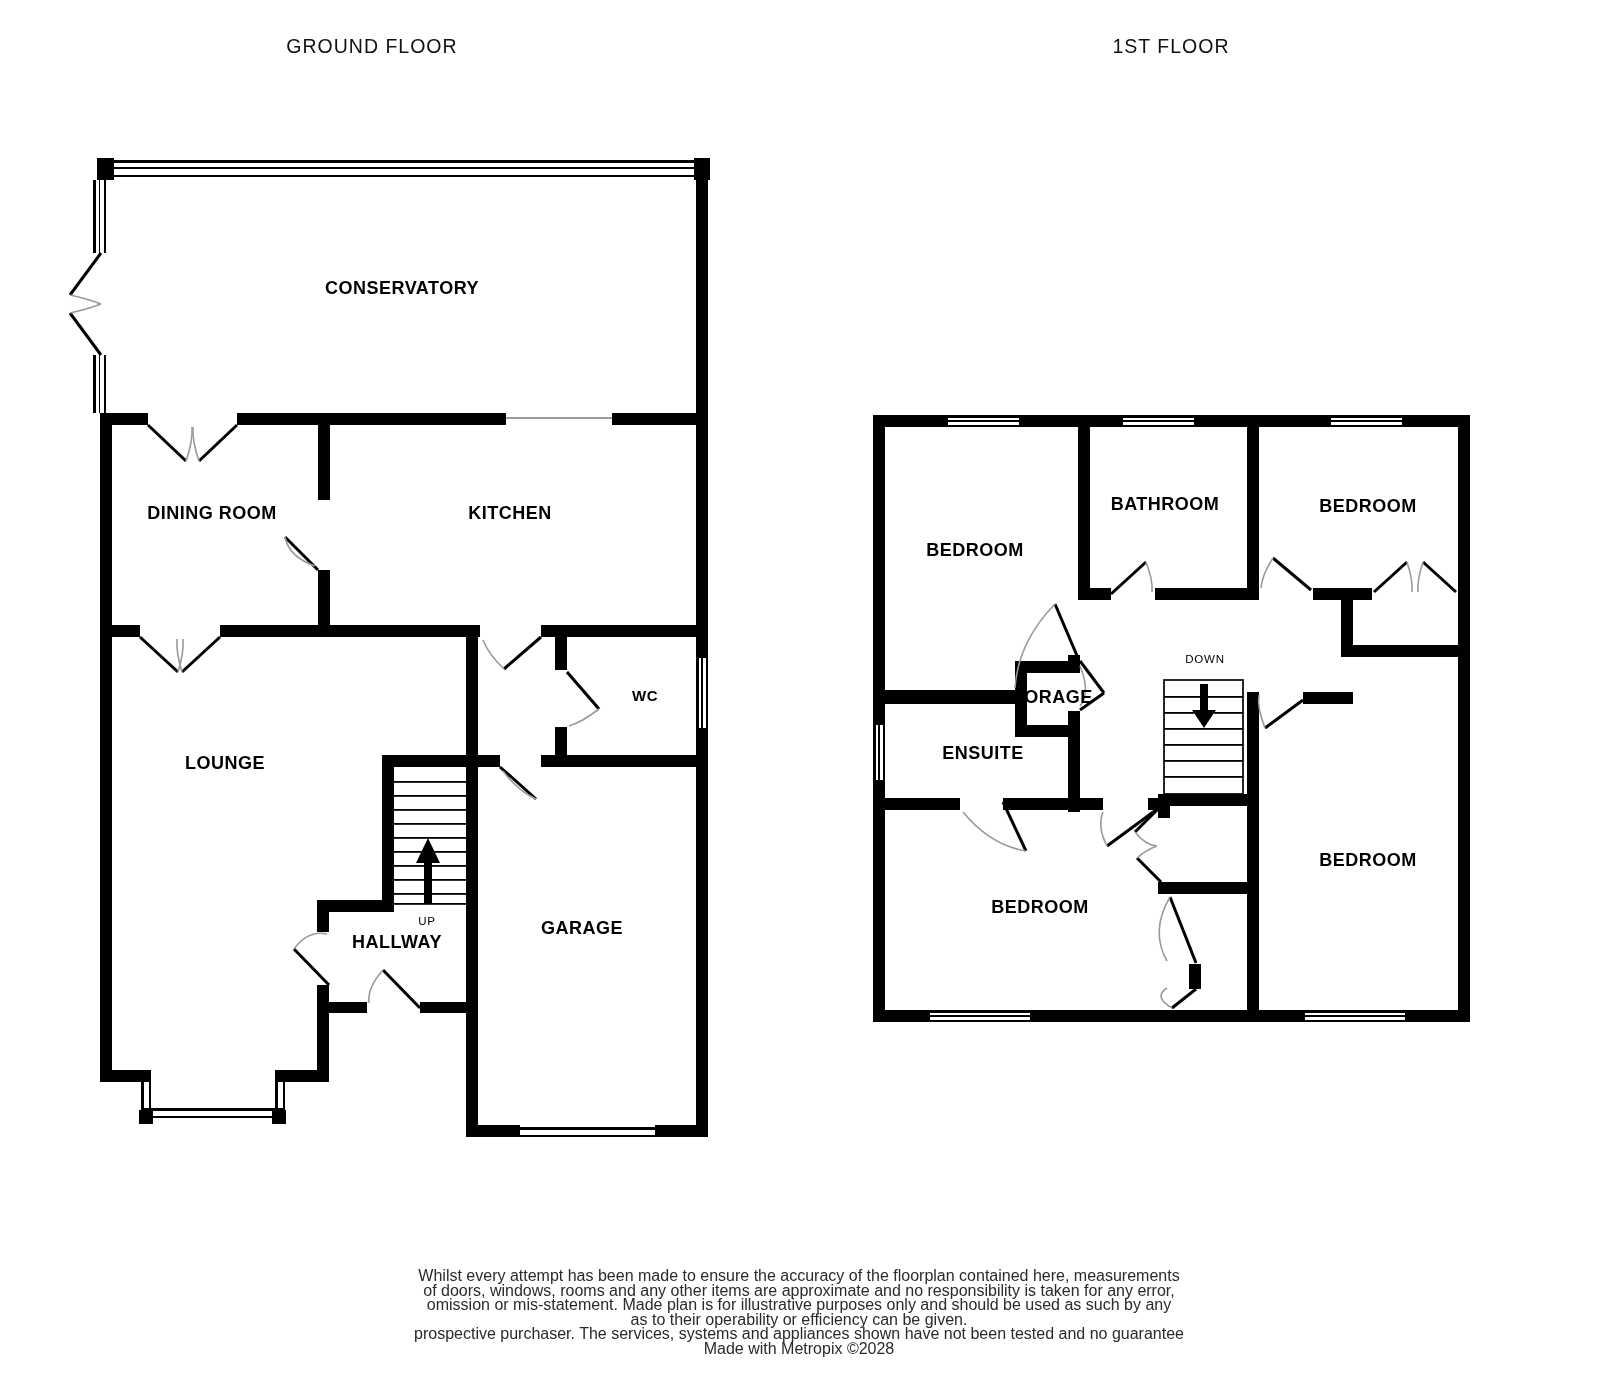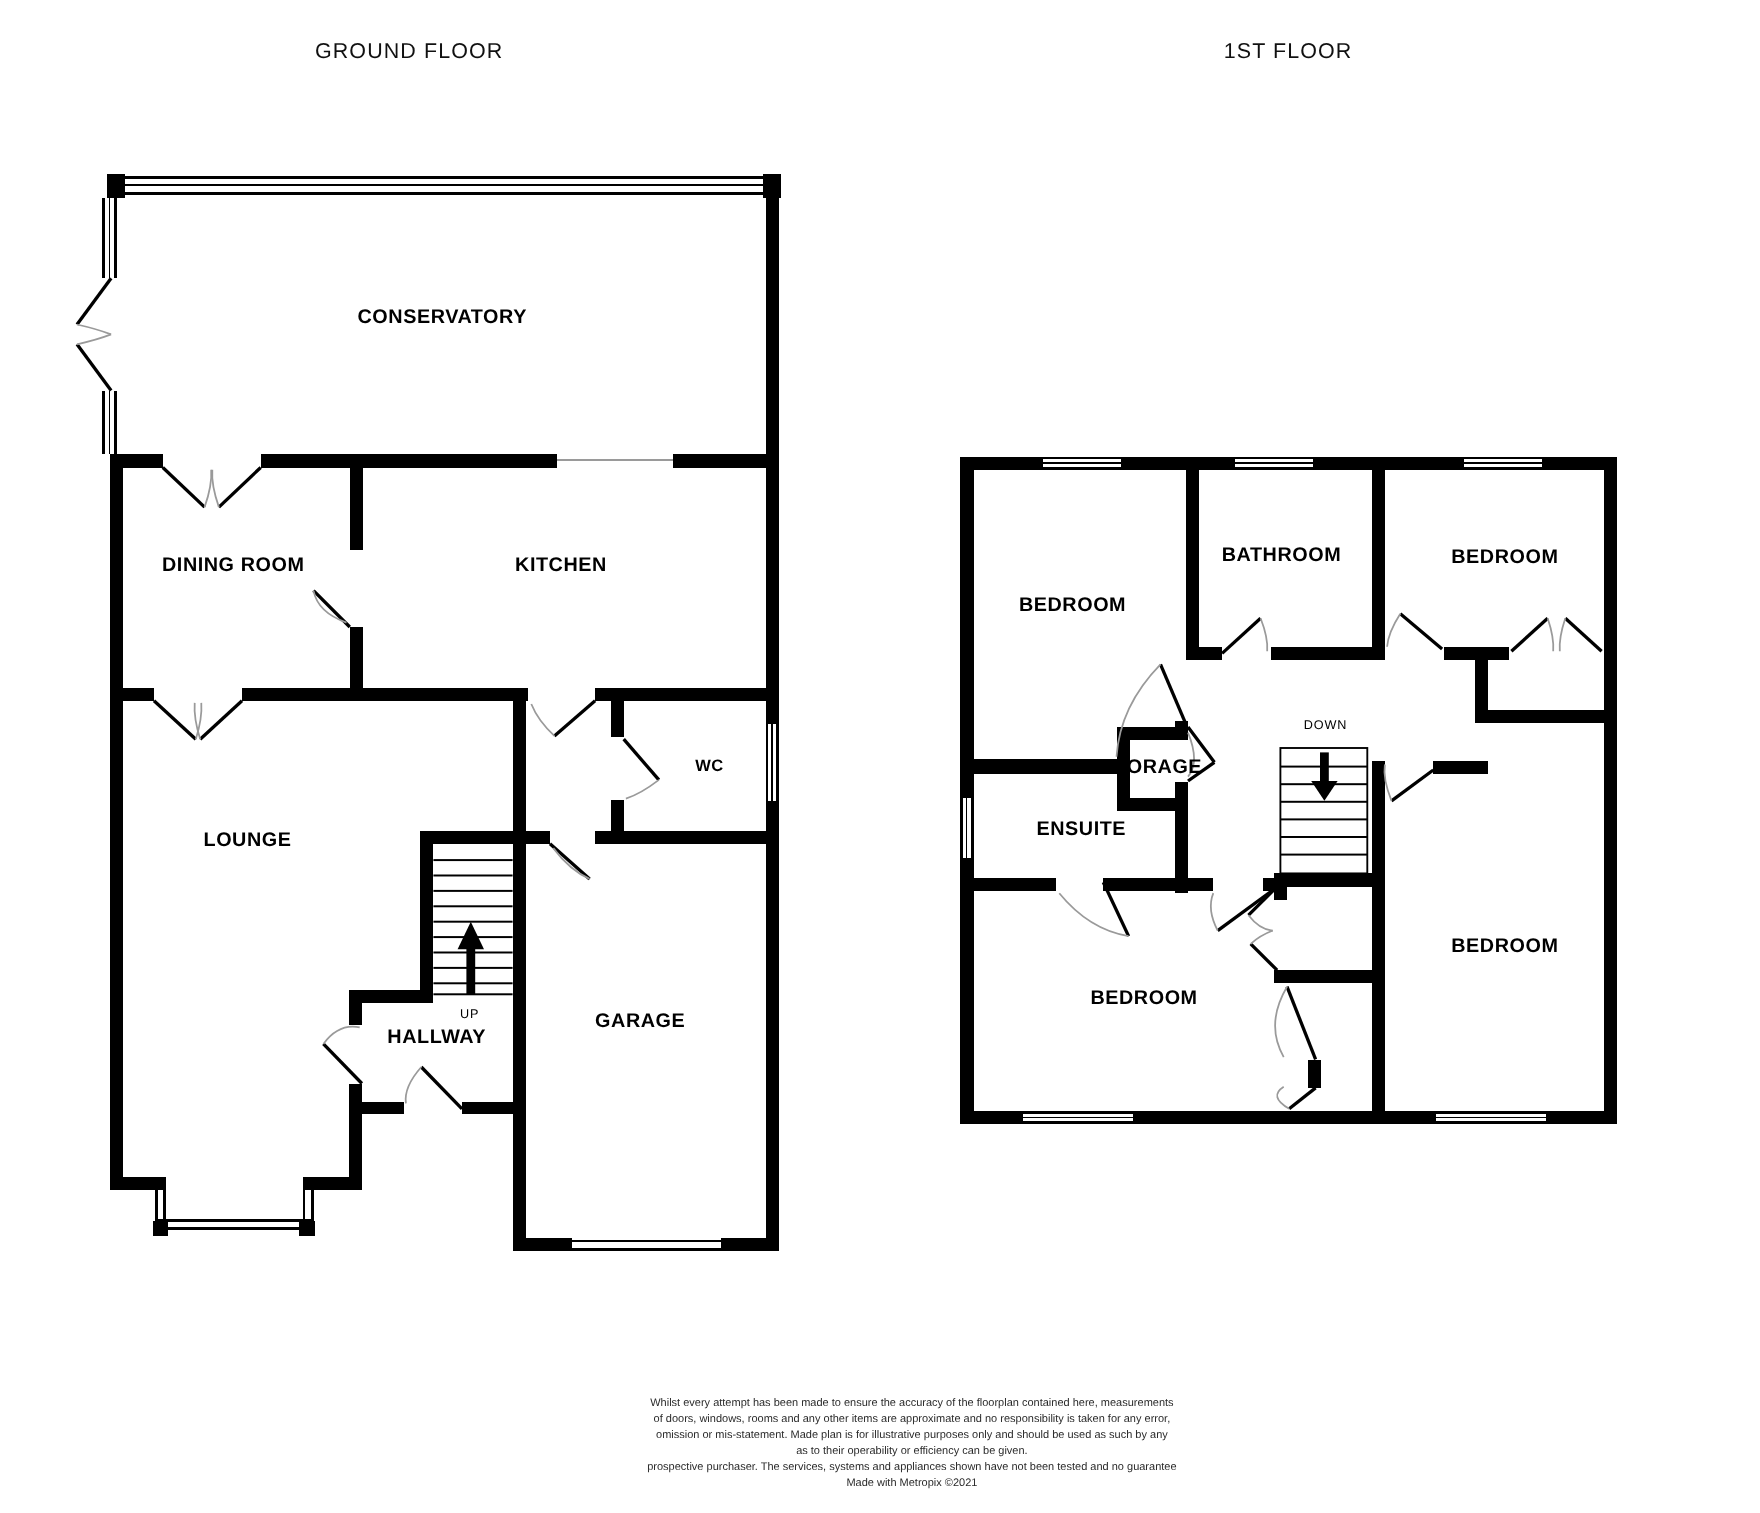--- a/index.html
+++ b/index.html
@@ -10,22 +10,22 @@
   svg .thinline{fill:#9a9a9a;}
   svg .leaf{stroke:#000000;stroke-width:3;fill:none;}
   svg .arc{stroke:#9a9a9a;stroke-width:1.6;fill:none;}
   svg .tread{fill:#000000;}
   svg .stairbox{fill:#ffffff;stroke:#000000;stroke-width:1.7;}
   svg text{fill:#000000;}
   .floor-title{font-size:19.5px;font-weight:400;letter-spacing:1px;fill:#111111;}
   .room-label{font-size:18px;font-weight:700;letter-spacing:.5px;}
   .room-label-sm{font-size:15px;font-weight:700;letter-spacing:.5px;}
   .stair-label{font-size:11.5px;font-weight:400;letter-spacing:.8px;}
-  #disclaimer{position:absolute;left:429px;top:1269px;width:800px;
-      text-align:center;font-size:10px;line-height:14.6px;color:#2a2a2a;}
+  #disclaimer{position:absolute;left:399px;top:1269px;width:800px;
+      text-align:center;font-size:16px;line-height:14.6px;color:#2a2a2a;}
 </style>
 </head>
 <body>
 
 <svg width="1600" height="1375" viewBox="0 0 1600 1375">
 
   <g>
     <text class="floor-title" x="372" y="48" text-anchor="middle" dominant-baseline="middle">GROUND FLOOR</text>
 
     <g class="walls" shape-rendering="crispEdges">
@@ -310,14 +310,14 @@
     <text class="room-label" x="1368" y="861" text-anchor="middle" dominant-baseline="middle">BEDROOM</text>
   </g>
 </svg>
 
 <div id="disclaimer">
   <div>Whilst every attempt has been made to ensure the accuracy of the floorplan contained here, measurements</div>
   <div>of doors, windows, rooms and any other items are approximate and no responsibility is taken for any error,</div>
   <div>omission or mis-statement. Made plan is for illustrative purposes only and should be used as such by any</div>
   <div>as to their operability or efficiency can be given.</div>
   <div>prospective purchaser. The services, systems and appliances shown have not been tested and no guarantee</div>
-  <div>Made with Metropix ©2021</div>
+  <div>Made with Metropix ©2028</div>
 </div>
 
 </body></html>

